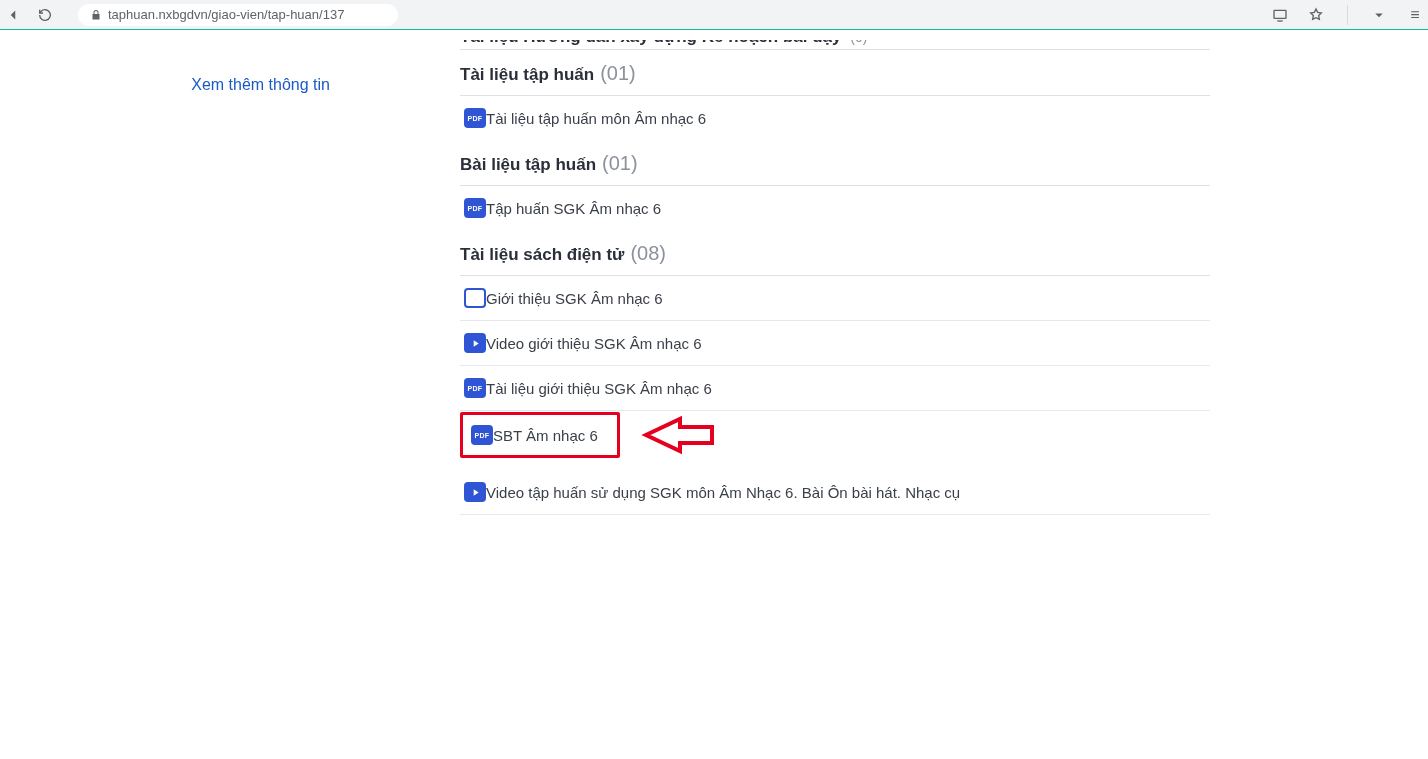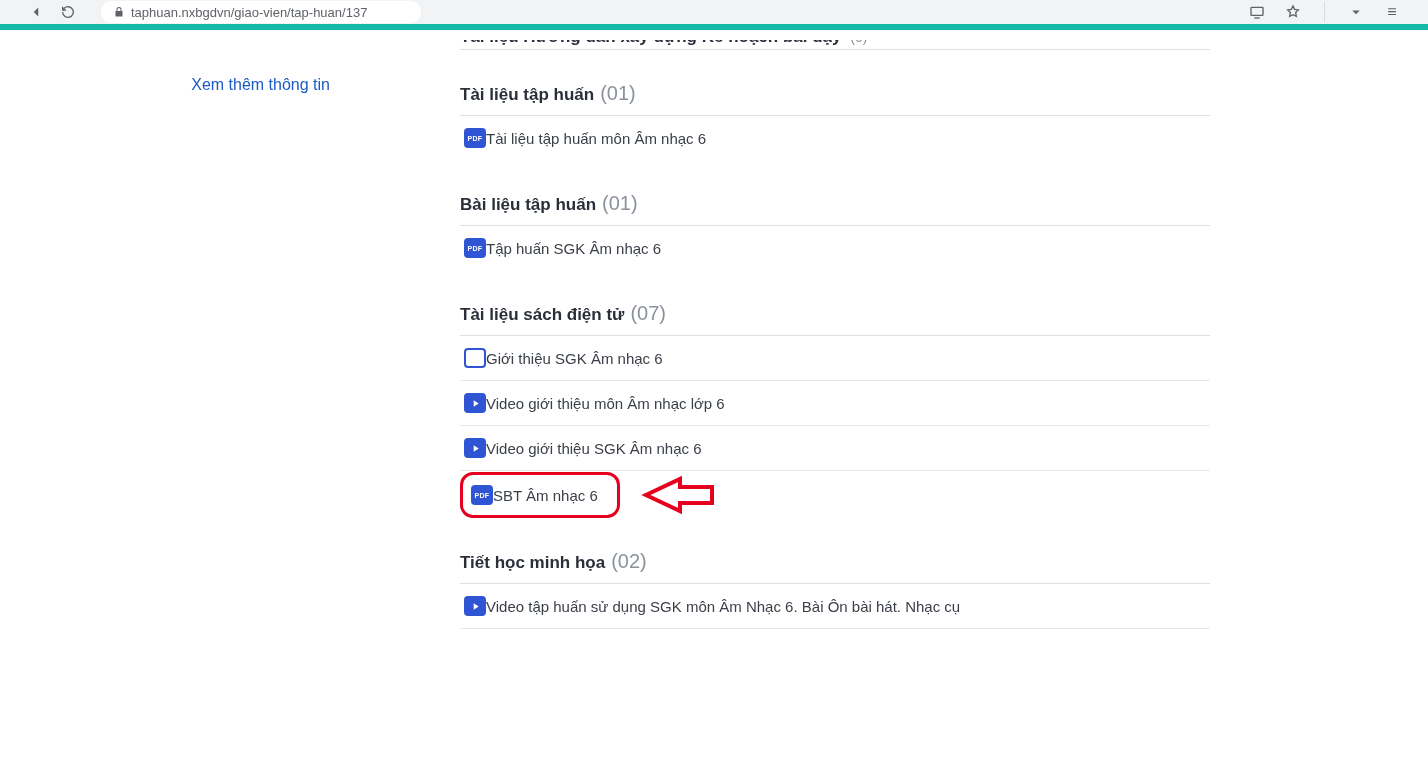--- a/index.html
+++ b/index.html
@@ -2,22 +2,22 @@
 <html><head>
 <meta charset="utf-8">
 <style>
   * { box-sizing: border-box; margin: 0; padding: 0; }
   body { font-family: Arial, Helvetica, sans-serif; background: #fff; color: #333; }
   .browser-bar {
     height: 30px;
     background: #f1f3f4;
     display: flex;
     align-items: center;
-    padding: 0 27px;
-    border-bottom: 6px solid #14b8a6;
+    padding: 0 4px;
+    border-bottom: 1px solid #14b8a6;
     position: relative;
   }
   .bb-left { display: flex; align-items: center; gap: 14px; }
   .bb-icon { width: 18px; height: 18px; display: inline-flex; align-items: center; justify-content: center; color: #5f6368; }
   .addr-box {
     background: #fff;
     border-radius: 15px;
     height: 22px;
     display: flex;
     align-items: center;
@@ -37,21 +37,21 @@
     padding-top: 36px;
     text-align: right;
     padding-right: 130px;
   }
   .sidebar a { color: #1a5ac7; text-decoration: none; font-size: 16px; }
   .main {
     flex: 1;
     max-width: 780px;
     padding-right: 30px;
   }
-  .section { margin-top: 32px; }
+  .section { margin-top: 12px; }
   .section:first-child { margin-top: 0; }
   .section-title {
     font-size: 17px;
     font-weight: 700;
     color: #2a2f3a;
     border-bottom: 1px solid #dcdfe3;
     padding-bottom: 10px;
     display: flex;
     align-items: baseline;
     gap: 6px;
@@ -99,21 +99,21 @@
   }
   .icon-slide::after {
     content: "";
     width: 12px;
     height: 6px;
     background: #fff;
     border: 0 solid #2f55d4;
   }
   .highlight-row {
     border: 3px solid #e6001f;
-    border-radius: 13px;
+    border-radius: 2px;
     padding: 10px 8px;
     margin: 1px 0;
     width: 160px;
     border-bottom: 3px solid #e6001f !important;
   }
   .arrow-annot {
     position: absolute;
     left: 180px;
     top: 50%;
     transform: translateY(-50%);
@@ -216,62 +216,54 @@
       </div>
       <div class="item">
         <span class="icon-box icon-pdf">PDF</span>
         <span>Tập huấn SGK Âm nhạc 6</span>
       </div>
     </div>
 
     <div class="section">
       <div class="section-title">
         <span>Tài liệu sách điện tử</span>
-        <span class="count">(07)</span>
+        <span class="count">(08)</span>
       </div>
       <div class="item">
         <span class="icon-box icon-slide"></span>
         <span>Giới thiệu SGK Âm nhạc 6</span>
-      </div>
-      <div class="item">
-        <span class="icon-box icon-video">
-            <svg viewBox="0 0 24 24">
-              <path d="M8 5v14l11-7z"></path>
-            </svg>
-          </span>
-        <span>Video giới thiệu môn Âm nhạc lớp 6</span>
       </div>
       <div class="item">
         <span class="icon-box icon-video">
             <svg viewBox="0 0 24 24">
               <path d="M8 5v14l11-7z"></path>
             </svg>
           </span>
         <span>Video giới thiệu SGK Âm nhạc 6</span>
+      </div>
+      <div class="item">
+        <span class="icon-box icon-pdf">PDF</span>
+        <span>Tài liệu giới thiệu SGK Âm nhạc 6</span>
       </div>
       <div class="hl-wrap">
         <div class="item highlight-row">
           <span class="icon-box icon-pdf">PDF</span>
           <span>SBT Âm nhạc 6</span>
         </div>
         <div class="arrow-annot">
           <svg viewBox="0 0 74 40">
             <g fill="none" stroke="#e6001f" stroke-width="4" stroke-linejoin="miter">
               <path d="M72 12 L40 12 L40 4 L6 20 L40 36 L40 28 L72 28 Z" fill="#fff"></path>
             </g>
           </svg>
         </div>
       </div>
     </div>
 
     <div class="section">
-      <div class="section-title">
-        <span>Tiết học minh họa</span>
-        <span class="count">(02)</span>
-      </div>
       <div class="item">
         <span class="icon-box icon-video">
             <svg viewBox="0 0 24 24">
               <path d="M8 5v14l11-7z"></path>
             </svg>
           </span>
         <span>Video tập huấn sử dụng SGK môn Âm Nhạc 6. Bài Ôn bài hát. Nhạc cụ</span>
       </div>
       <div class="item">
         

